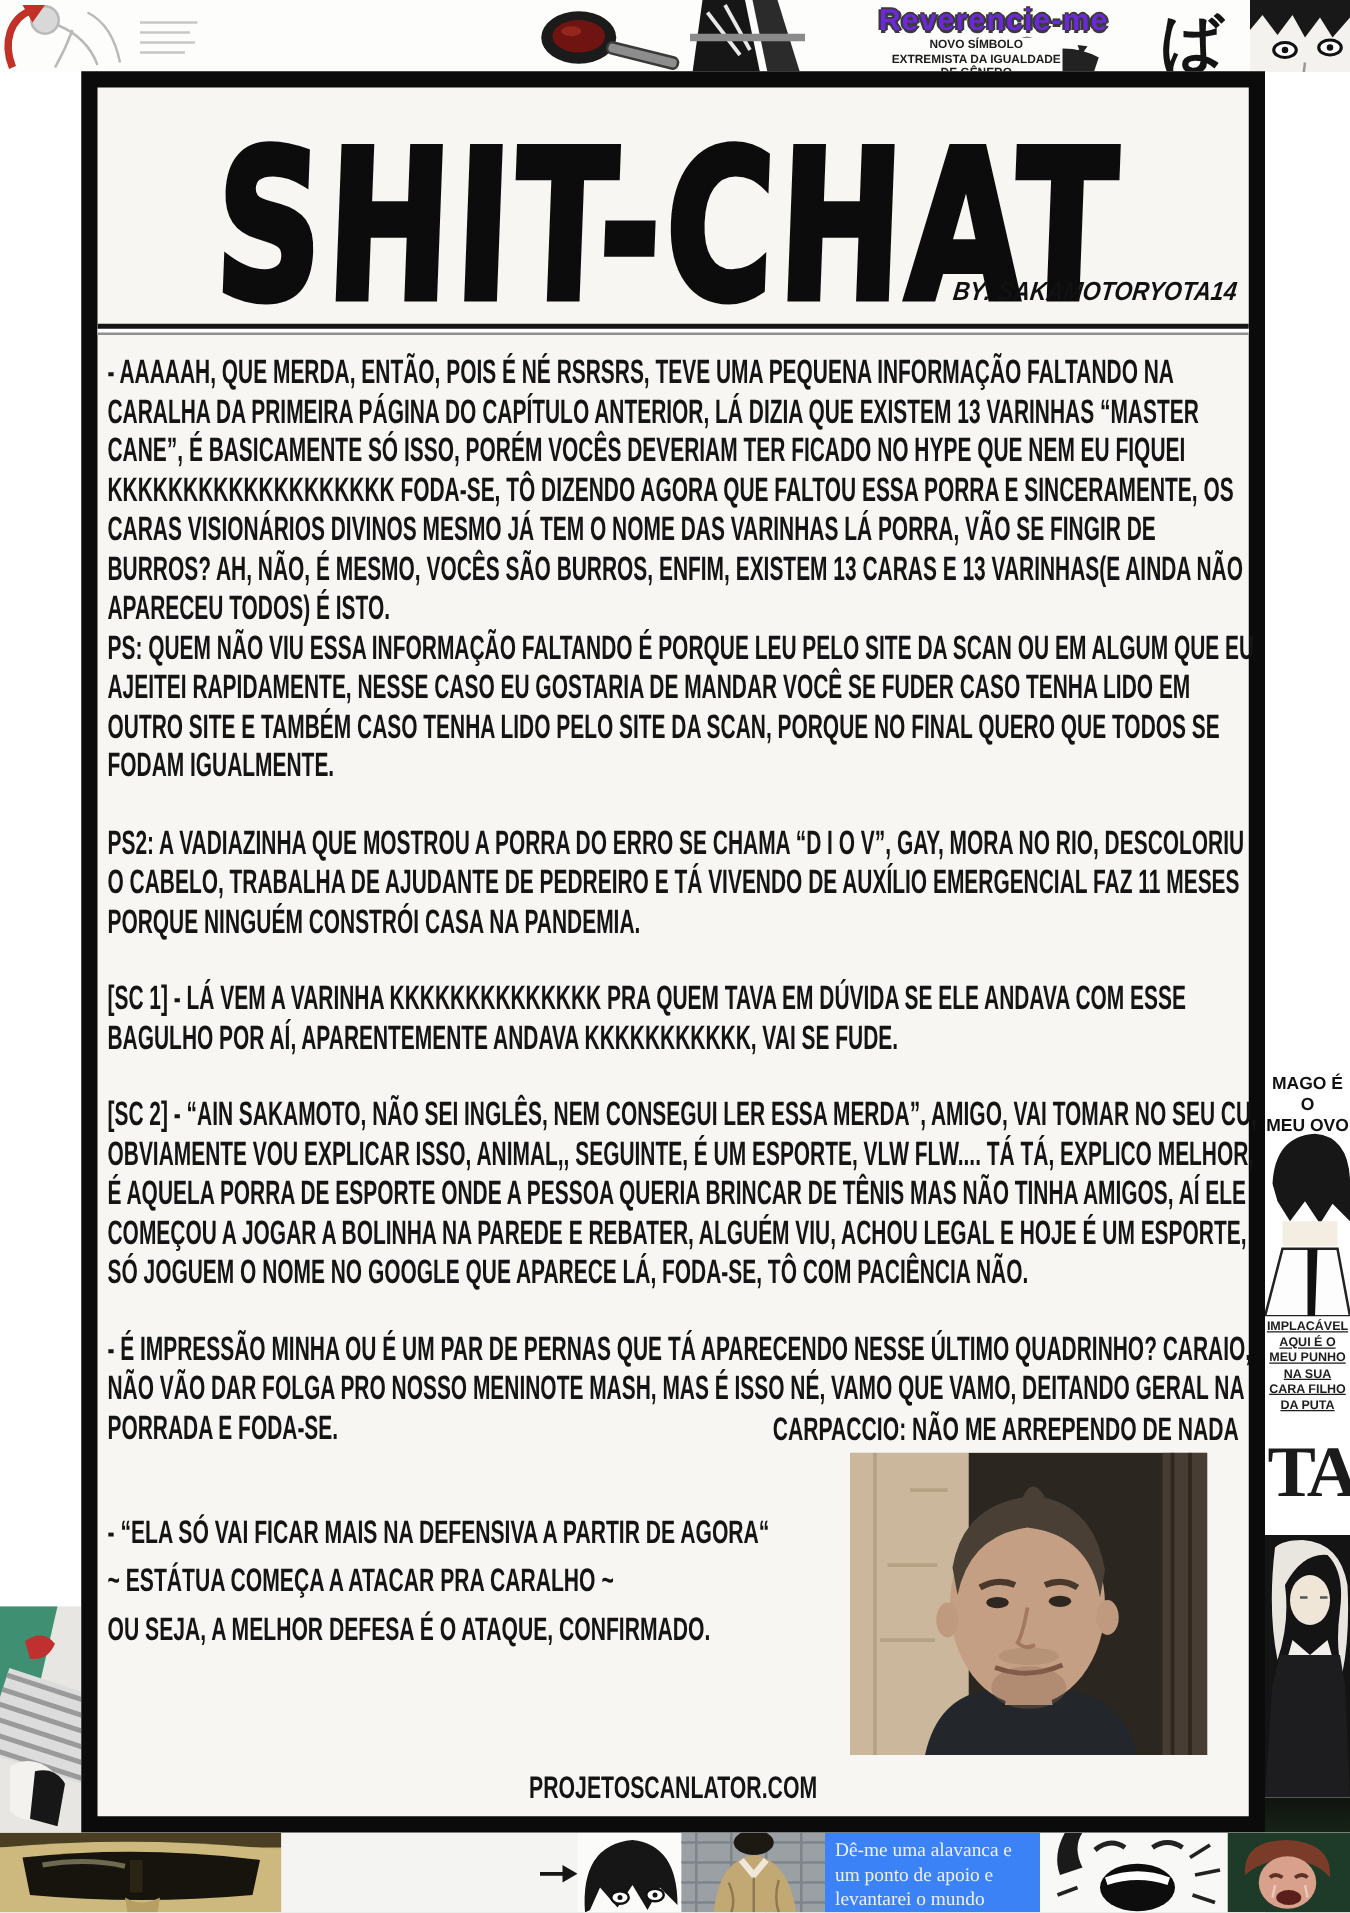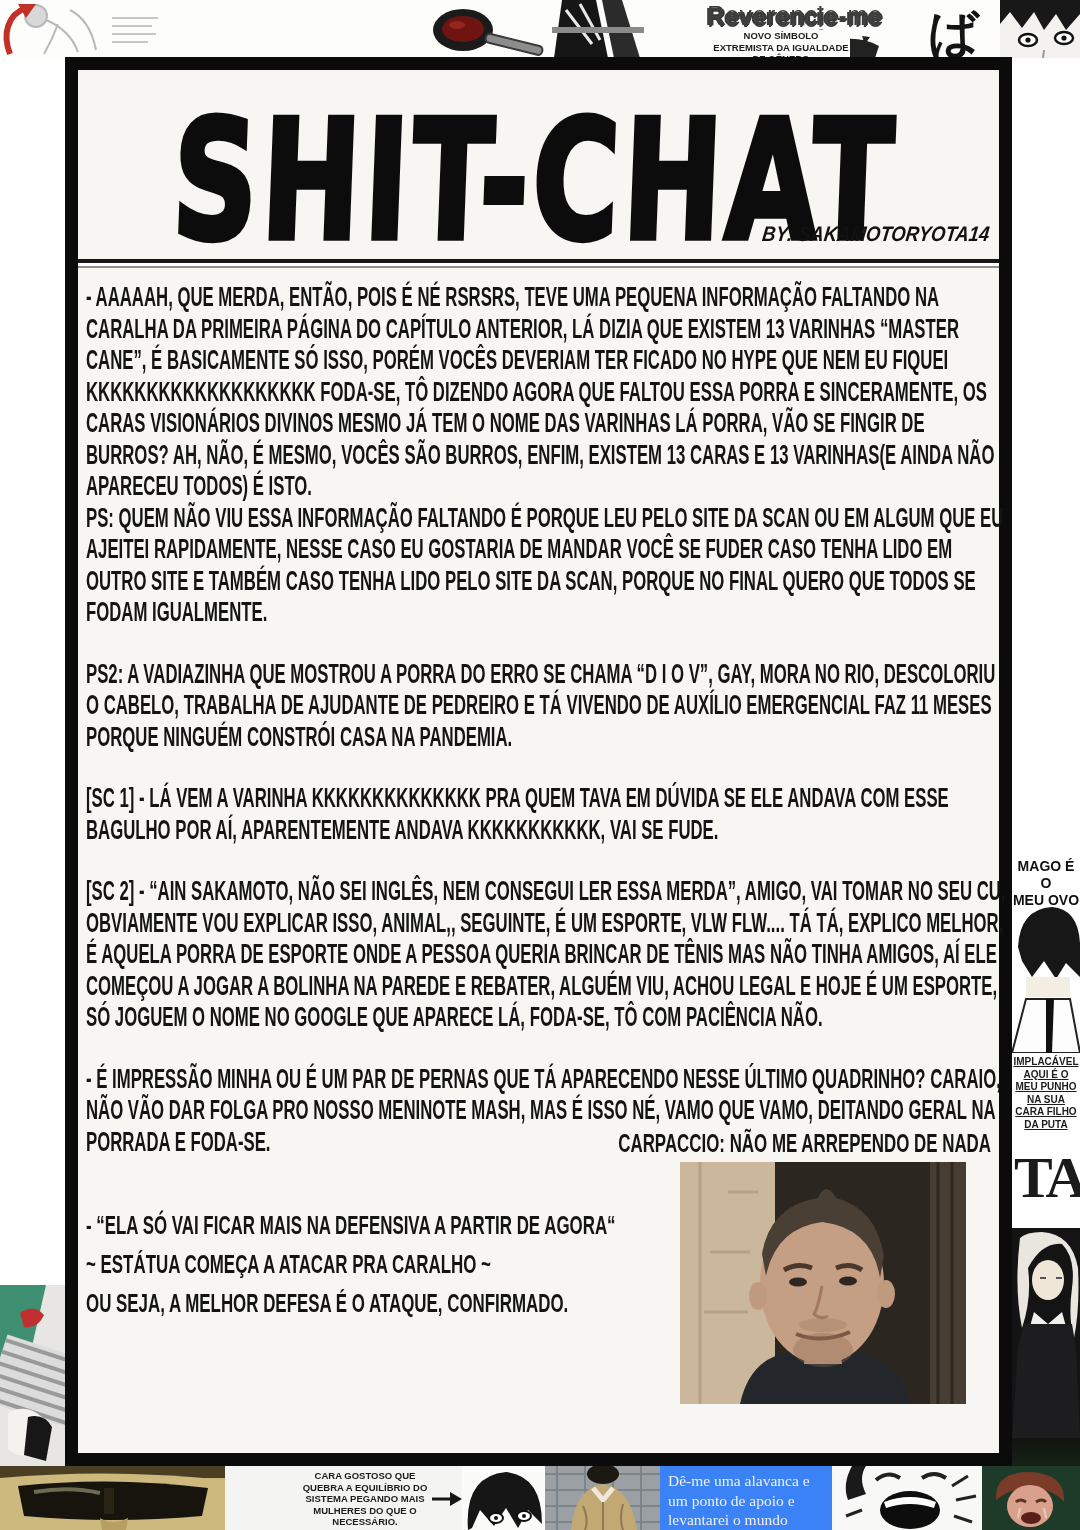--- a/index.html
+++ b/index.html
@@ -5,21 +5,21 @@
   html,body{margin:0;padding:0;background:#ddd;}
   #page{position:relative;width:1080px;height:1530px;background:#fff;overflow:hidden;
         font-family:"Liberation Sans",sans-serif;}
   
   .strip{position:absolute;overflow:hidden;background:#fdfdfc;}
   #top-strip{left:0;top:0;width:1080px;height:58px;}
   #right-strip{left:1012px;top:58px;width:68px;height:1472px;background:#fff;}
   #left-strip{left:0;top:58px;width:65px;height:1472px;background:#fff;}
   #bottom-strip{left:0;top:1466px;width:1080px;height:64px;background:#f4f4f2;}
   .abs{position:absolute;}
-  .rev-text{font-weight:normal;font-size:24px;color:#404040;letter-spacing:1px;
+  .rev-text{font-weight:bold;font-size:24px;color:#6d28d9;letter-spacing:1px;
             text-shadow:-2px 0 #3a3a3a,2px 0 #3a3a3a,0 -2px #3a3a3a,0 2px #3a3a3a,1px 1px #3a3a3a;}
   .tiny-caption{font-weight:bold;font-size:9.5px;line-height:11.5px;color:#1c1c1c;text-align:center;}
   .kana{font-size:50px;font-weight:bold;color:#141414;font-family:"DejaVu Sans",sans-serif;}
   .serif-quote{font-family:"Liberation Serif",serif;color:#efefef;font-size:15.5px;line-height:19.5px;}
   .tan-text{font-family:"Liberation Serif",serif;font-weight:bold;font-size:58px;color:#1b1b1b;letter-spacing:-3px;}
   .bubble-text{font-weight:bold;font-size:14px;line-height:17px;color:#101010;text-align:center;}
   
   #frame{position:absolute;left:65px;top:57px;width:947px;height:1409px;box-sizing:border-box;
          border:13px solid #0b0b0b;background:#f7f6f3;z-index:5;}
   #title{position:absolute;left:0;top:14px;width:100%;text-align:center;
@@ -135,21 +135,20 @@
   <div id="bottom-strip" class="strip">
     <svg class="abs" style="left:0;top:0" width="225" height="64" viewBox="0 0 225 64">
       <rect width="225" height="64" fill="#c9b271"></rect>
       <rect width="225" height="12" fill="#4a3f22"></rect>
       <path d="M0,12 Q112,2 225,14 L225,64 L0,64 Z" fill="#cdb87e"></path>
       <path d="M18,20 Q112,10 208,22 L202,50 Q112,58 24,50 Z" fill="#17140e"></path>
       <path d="M34,26 Q70,20 100,27" stroke="#6d6a50" stroke-width="4" fill="none"></path>
       <rect x="104" y="22" width="10" height="26" fill="#2a2415"></rect>
       <path d="M100,52 Q113,60 128,52 L126,64 L102,64 Z" fill="#b79f64"></path>
     </svg>
-    <div class="abs tiny-caption" style="left:300px;top:4px;width:130px;">CARA GOSTOSO QUE QUEBRA A EQUILÍBRIO DO SISTEMA PEGANDO MAIS MULHERES DO QUE O NECESSÁRIO.</div>
     <svg class="abs" style="left:432px;top:26px" width="30" height="14" viewBox="0 0 30 14">
       <path d="M0,7 H20" stroke="#161616" stroke-width="3"></path>
         <polygon points="18,0 30,7 18,14" fill="#161616"></polygon>
     </svg>
     <svg class="abs" style="left:462px;top:0" width="83" height="64" viewBox="0 0 83 64">
       <rect width="83" height="64" fill="#fbfbfa"></rect>
       <path d="M6,64 Q2,10 44,6 Q80,10 80,58 L66,44 L56,62 L44,42 L32,60 L18,44 L10,62 Z" fill="#161616"></path>
       <ellipse cx="34" cy="52" rx="7" ry="5" fill="#fff" stroke="#111" stroke-width="2"></ellipse>
       <circle cx="34" cy="52" r="2" fill="#111"></circle>
       <ellipse cx="62" cy="50" rx="7" ry="5" fill="#fff" stroke="#111" stroke-width="2"></ellipse>
@@ -223,15 +222,18 @@
         <ellipse cx="143" cy="163" rx="24" ry="7" fill="#8d6b55" opacity="0.25"></ellipse>
       </svg>
     </div>
 
     <div id="quote-block">
       <div>- “ELA SÓ VAI FICAR MAIS NA DEFENSIVA A PARTIR DE AGORA“</div>
       <div>~ ESTÁTUA COMEÇA A ATACAR PRA CARALHO ~</div>
       <div>OU SEJA, A MELHOR DEFESA É O ATAQUE, CONFIRMADO.</div>
     </div>
 
+    <div id="footer-site">
+      <span>PROJETOSCANLATOR.COM</span>
+    </div>
   </div>
 
 </div>
 
 </body></html>

